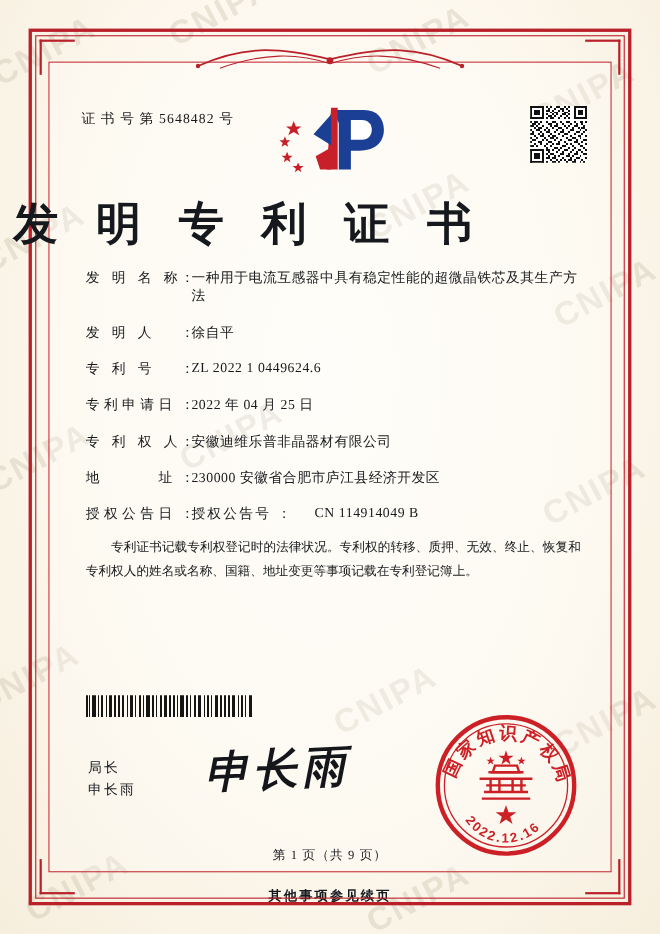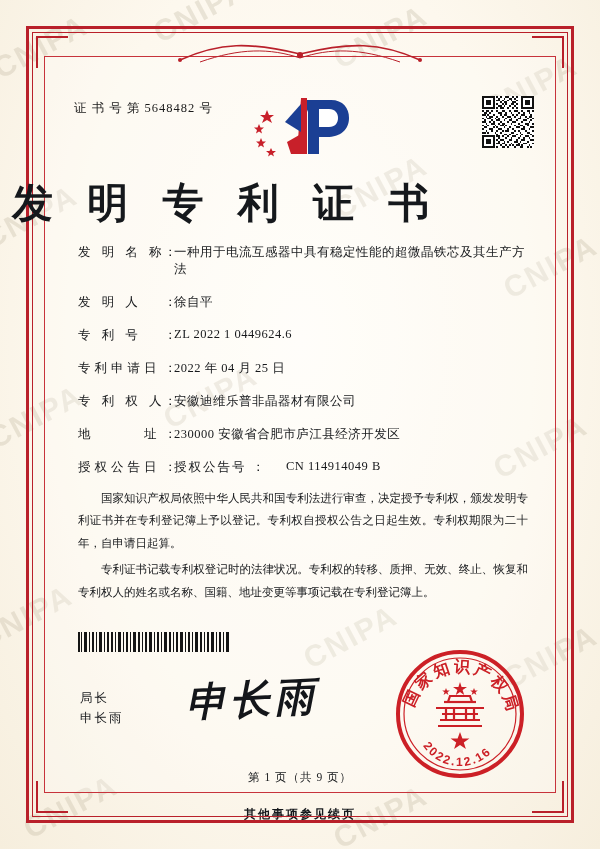--- a/index.html
+++ b/index.html
@@ -560,21 +560,20 @@
         <span class="field-label">授权公告日</span>
         <span class="field-colon">：</span>
         <span class="field-label2">授权公告号</span>
         <span class="field-colon">：</span>
         <span class="field-value2">CN 114914049 B</span>
       </div>
 
     </div>
 
     <div class="paragraphs">
-      <p>国家知识产权局依照中华人民共和国专利法进行审查，决定授予专利权，颁发发明专利证书并在专利登记簿上予以登记。专利权自授权公告之日起生效。专利权期限为二十年，自申请日起算。</p>
       <p>专利证书记载专利权登记时的法律状况。专利权的转移、质押、无效、终止、恢复和专利权人的姓名或名称、国籍、地址变更等事项记载在专利登记簿上。</p>
     </div>
 
     <svg class="barcode" viewBox="0 0 152 20" shape-rendering="crispEdges">
       <rect width="152" height="20" fill="transparent"></rect>
       <g fill="#151515">
         <rect x="0" y="0" width="2" height="20"></rect>
           <rect x="3" y="0" width="1" height="20"></rect>
         <rect x="6" y="0" width="3" height="20"></rect>
           <rect x="11" y="0" width="1" height="20"></rect>

